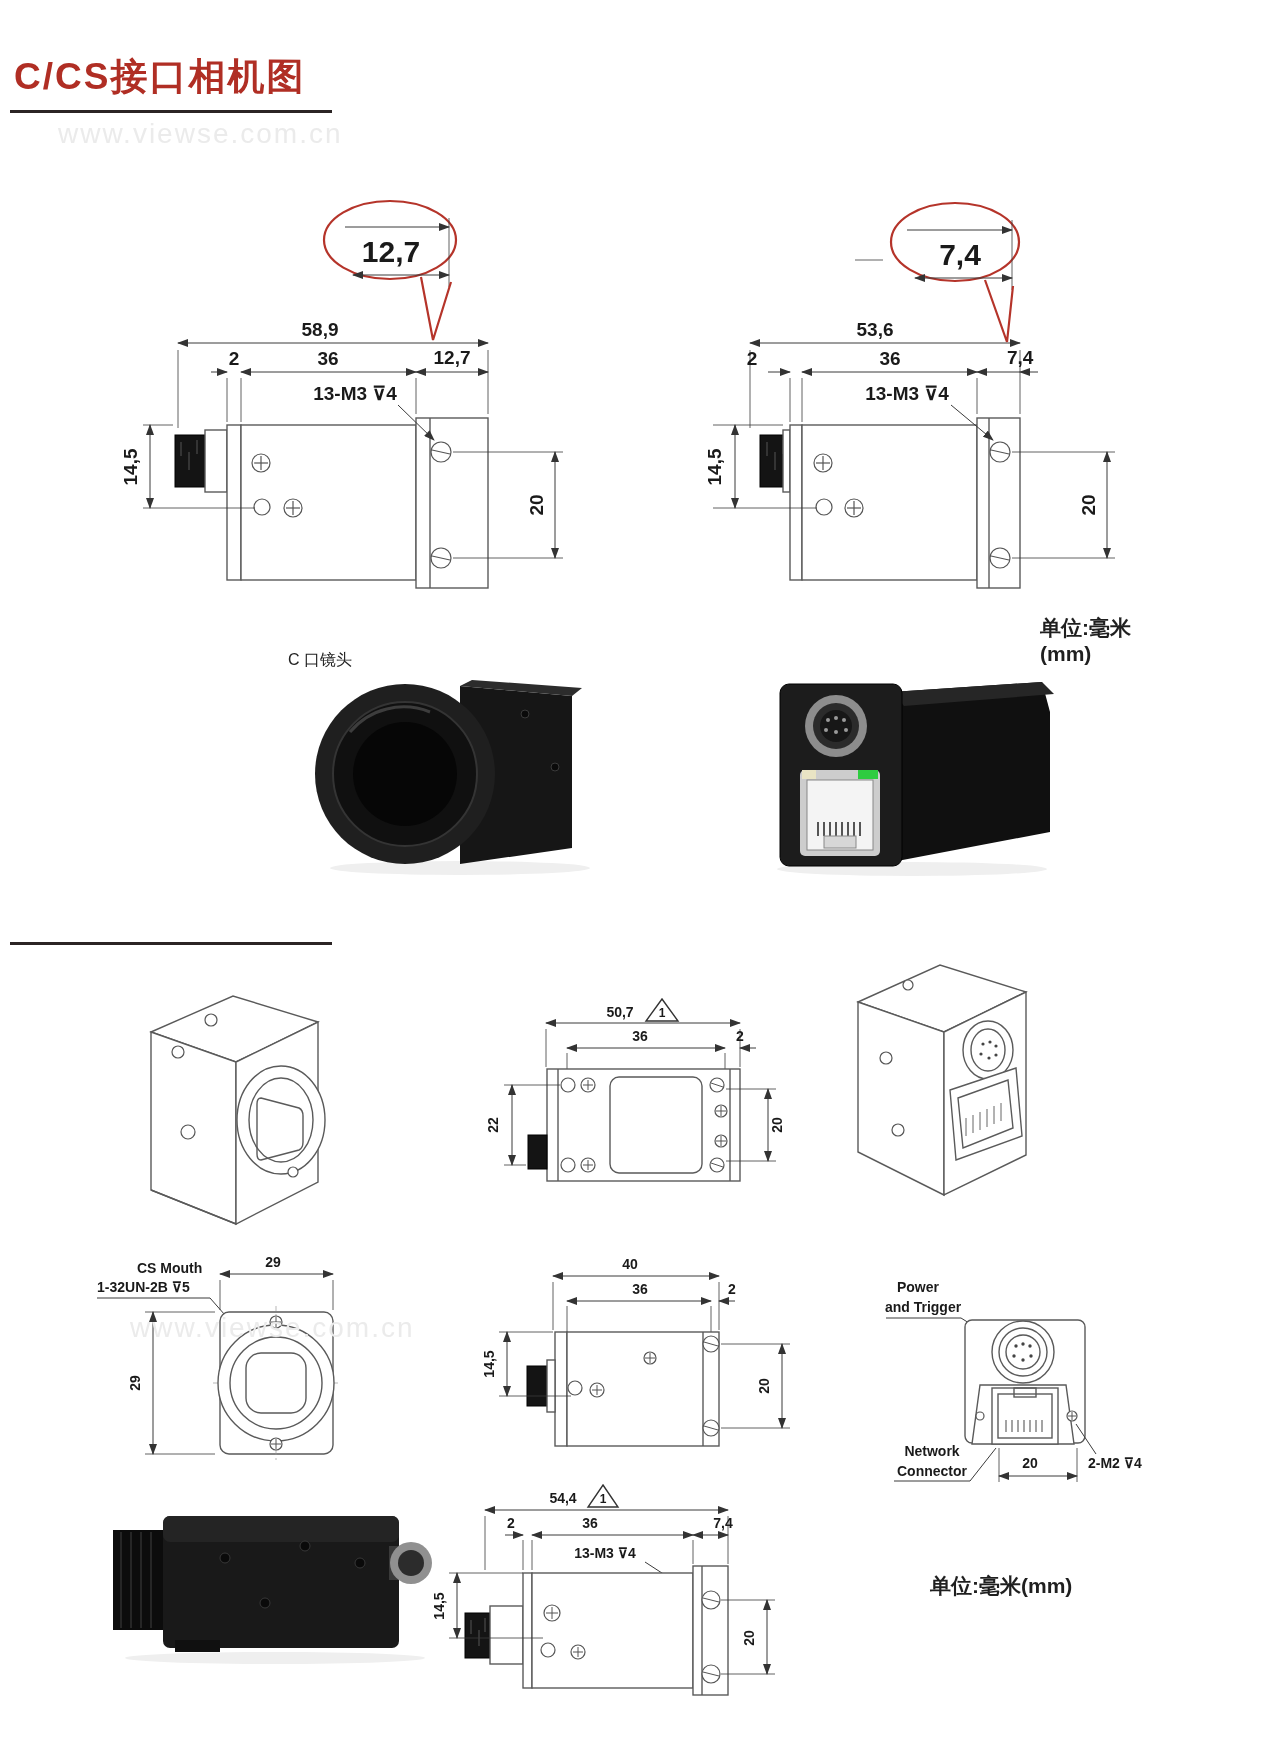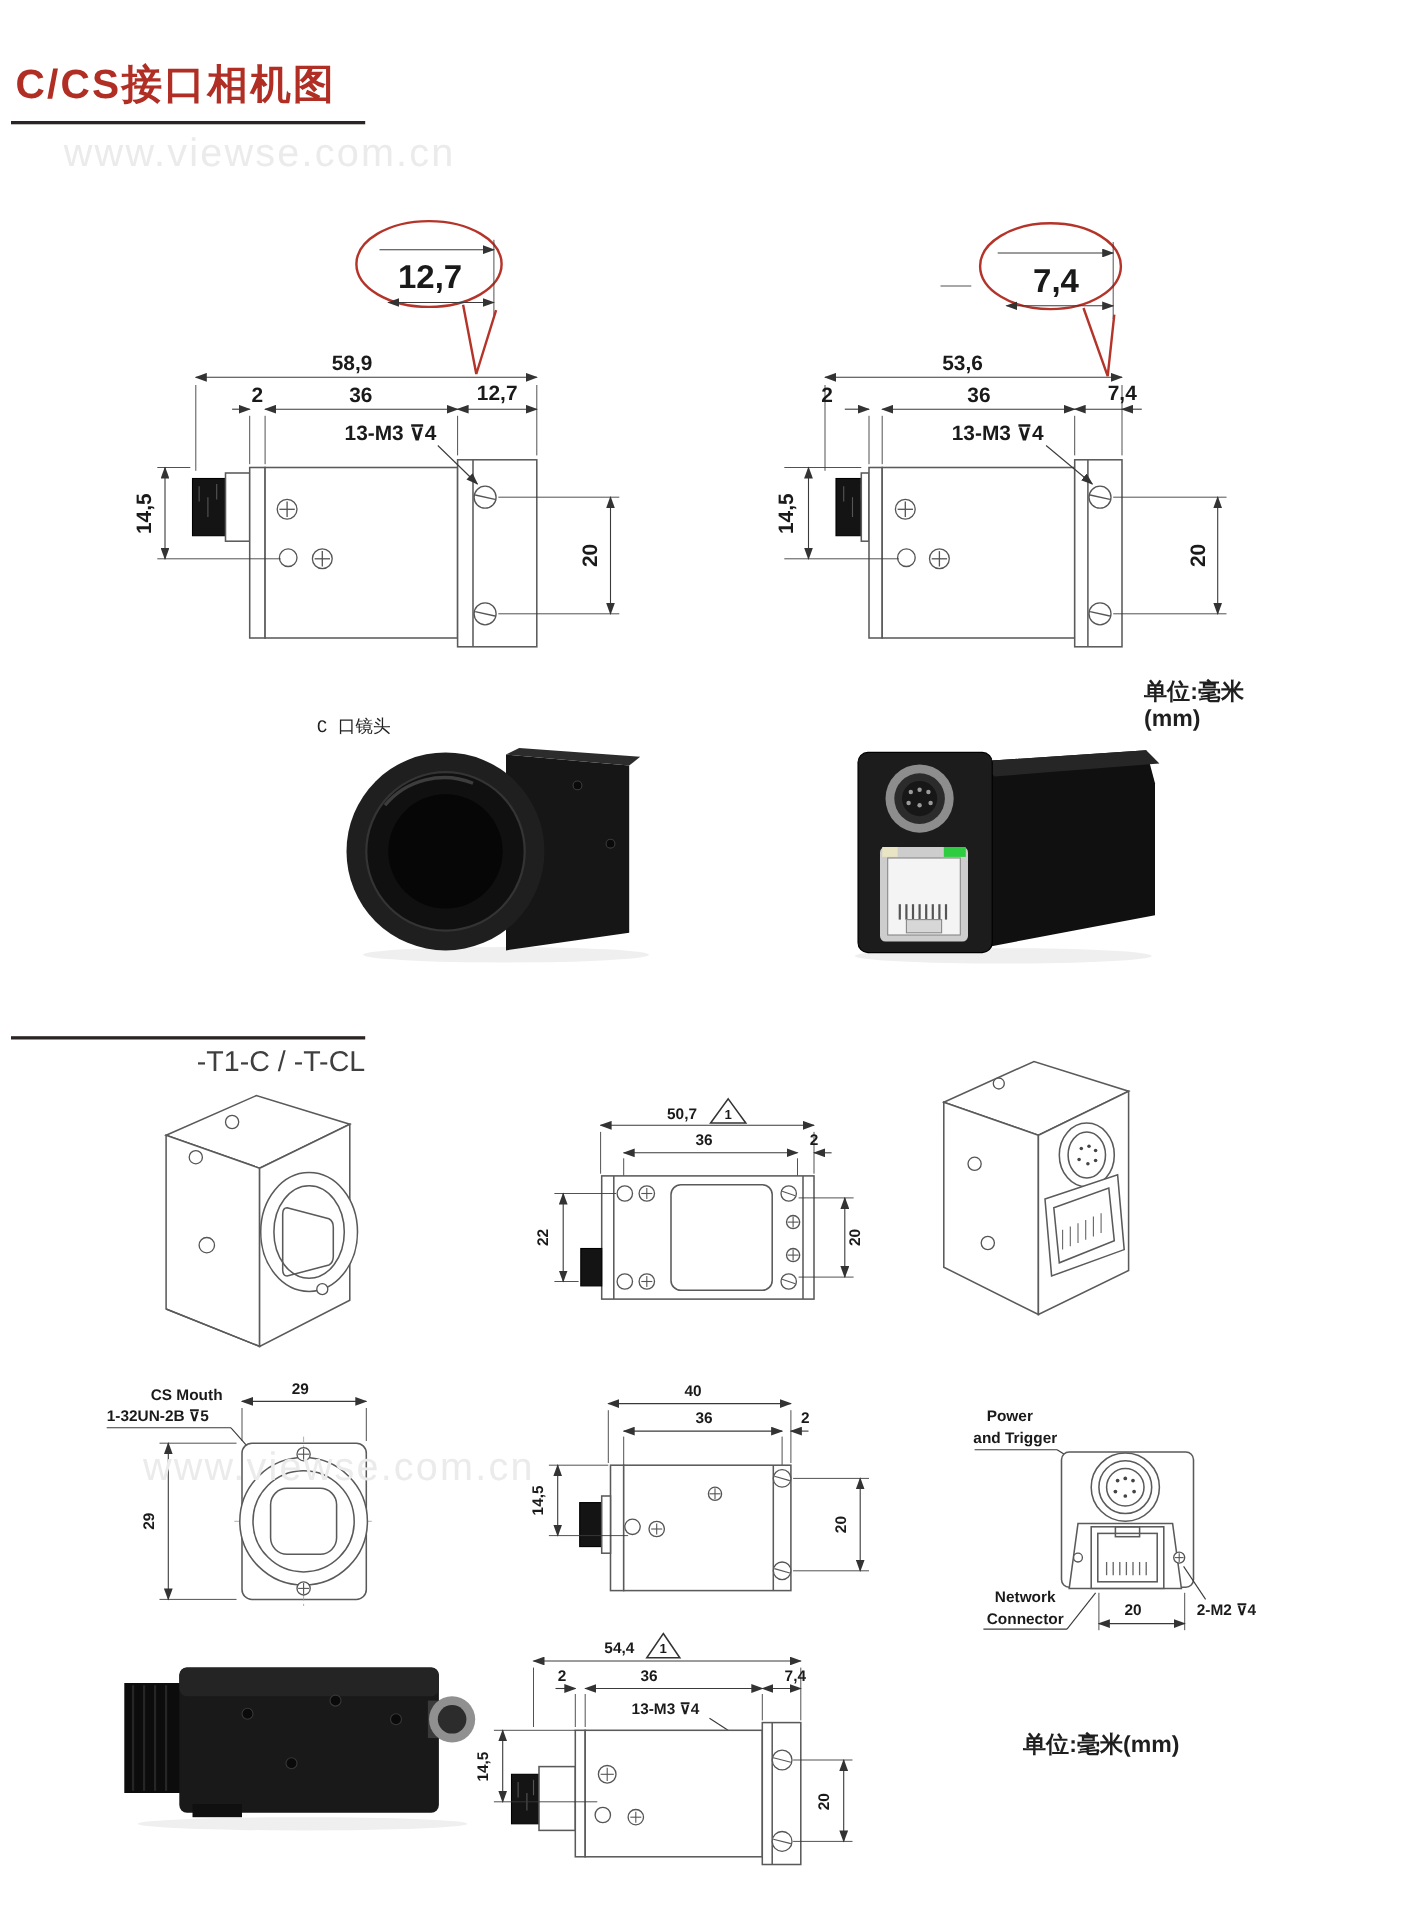--- a/index.html
+++ b/index.html
@@ -1,23 +1,23 @@
 <!DOCTYPE html>
 <html><head>
 <meta charset="utf-8">
 <style>
   html,body{margin:0;padding:0;background:#fff;}
   .page{position:relative;width:1168px;height:1739px;background:#fff;overflow:hidden;
         font-family:"Liberation Sans",sans-serif;}
   .sec-title{position:absolute;margin:0;color:#b02e24;font-size:37px;font-weight:bold;letter-spacing:2px;}
   .rule{position:absolute;height:3px;background:#2b2424;}
-  .watermark{position:absolute;color:#ebebeb;font-size:36px;letter-spacing:2px;font-weight:normal;}
+  .watermark{position:absolute;color:#ebebeb;font-size:28px;letter-spacing:2px;font-weight:normal;}
   .subtitle{position:absolute;font-size:26px;color:#3f3f3f;width:322px;text-align:right;}
   .unit{position:absolute;font-size:21px;font-weight:bold;color:#1f1f1f;}
-  .caption{position:absolute;font-size:16px;color:#222;font-family:Liberation Mono, monospace;}
+  .caption{position:absolute;font-size:16px;color:#222;}
   svg{position:absolute;overflow:visible;}
   svg text{font-family:"Liberation Sans",sans-serif;font-weight:bold;fill:#1a1a1a;}
   .d1{font-size:19px;}
   .d2t{font-size:14px;}
   .big{font-size:30px;}
   .rev{font-size:12px;}
   .edge{fill:none;stroke:#5a5a5a;stroke-width:1.4;}
   .edgef{fill:#fff;stroke:#5a5a5a;stroke-width:1.4;}
   .dim{stroke:#3a3a3a;stroke-width:1;fill:none;}
   .ext{stroke:#3a3a3a;stroke-width:0.8;fill:none;}
@@ -205,21 +205,20 @@
         <line x1="74" y1="150" x2="74" y2="164"></line>
         <line x1="80" y1="150" x2="80" y2="164"></line>
         <line x1="86" y1="150" x2="86" y2="164"></line>
         <line x1="92" y1="150" x2="92" y2="164"></line>
         <line x1="98" y1="150" x2="98" y2="164"></line>
     </g>
     <rect x="62" y="164" width="32" height="12" fill="#d7d7d7" stroke="#888"></rect>
   </svg>
 
   <div class="rule" style="left:10px;top:942px;width:322px;"></div>
-  <div class="subtitle" style="left:10px;top:950px;">-T1-C / -T-CL</div>
 
   <svg style="left:133px;top:982px;" width="205" height="278" viewBox="0 0 205 278">
     <polygon class="edgef" points="18,50 100,14 185,40 103,80"></polygon>
     <polygon class="edgef" points="18,50 103,80 103,242 18,208"></polygon>
     <polygon class="edgef" points="103,80 185,40 185,200 103,242"></polygon>
     <ellipse class="edgef" cx="148" cy="138" rx="44" ry="54"></ellipse>
     <ellipse class="edge" cx="148" cy="138" rx="32" ry="42"></ellipse>
     <path class="edge" d="M128,116 L166,126 Q170,128 170,134 L170,160 Q170,166 166,168 L128,178 Q124,178 124,172 L124,122 Q124,116 128,116 z"></path>
     <circle class="scr" cx="45" cy="70" r="6"></circle>
     <circle class="scr" cx="78" cy="38" r="6"></circle>

